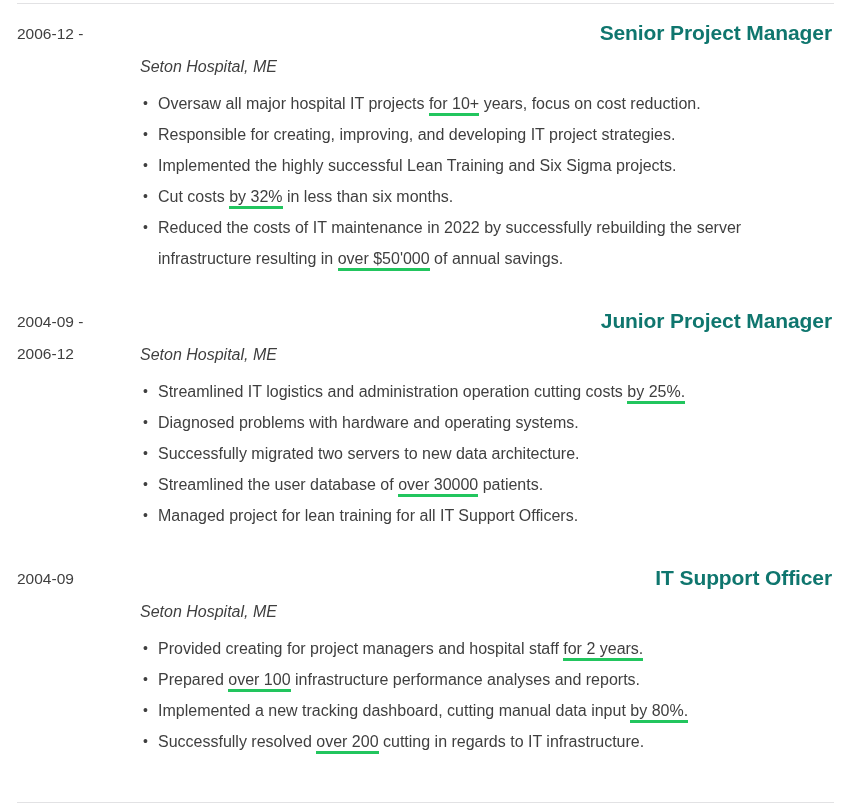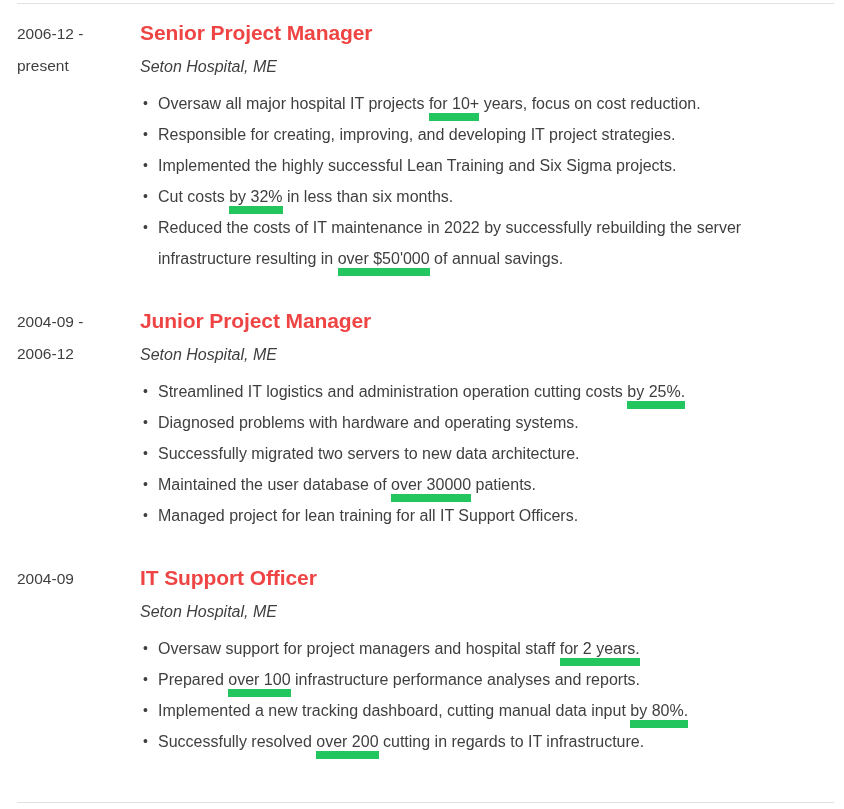--- a/index.html
+++ b/index.html
@@ -60,24 +60,25 @@
 
   .detail-col {
     flex: 1 1 auto;
     padding-right: 12px;
     box-sizing: border-box;
   }
 
   .job-title {
     font-size: 21px;
     font-weight: bold;
-    color: #ef4444;
+    color: #0f766e;
     line-height: 30px;
     margin: 0 0 8px 0;
     letter-spacing: -0.1px;
+    text-align: right;
   }
 
   .employer {
     font-size: 16px;
     font-style: italic;
     color: #3f3f3f;
     line-height: 22px;
     margin: 0 0 10px 0;
   }
 
@@ -97,36 +98,35 @@
   .bullet .dot {
     position: absolute;
     left: 3px;
     top: 0;
     line-height: 31px;
     font-size: 14px;
     color: #3f3f3f;
   }
 
   .hl {
-    border-bottom: 8px solid #22c55e;
+    border-bottom: 3px solid #22c55e;
     padding-bottom: 1px;
   }
 </style>
 </head>
 <body>
 
 <div class="resume-section">
 
   <div class="rule top"></div>
 
   <div class="entries">
       <div class="entry">
         <div class="date-col">
           <span class="date-line">2006-12 -</span>
-          <span class="date-line">present</span>
         </div>
         <div class="detail-col">
           <div class="job-title">Senior Project Manager</div>
           <div class="employer">Seton Hospital, ME</div>
           <ul class="bullets">
             <li class="bullet"><span class="dot">•</span><span>Oversaw all major hospital IT projects </span><span class="hl">for 10+</span><span> years, focus on cost reduction.</span></li>
             <li class="bullet"><span class="dot">•</span><span>Responsible for creating, improving, and developing IT project strategies.</span></li>
             <li class="bullet"><span class="dot">•</span><span>Implemented the highly successful Lean Training and Six Sigma projects.</span></li>
             <li class="bullet"><span class="dot">•</span><span>Cut costs </span><span class="hl">by 32%</span><span> in less than six months.</span></li>
             <li class="bullet"><span class="dot">•</span><span>Reduced the costs of IT maintenance in 2022 by successfully rebuilding the server infrastructure resulting in </span><span class="hl">over $50'000</span><span> of annual savings.</span></li>
@@ -138,34 +138,34 @@
           <span class="date-line">2004-09 -</span>
           <span class="date-line">2006-12</span>
         </div>
         <div class="detail-col">
           <div class="job-title">Junior Project Manager</div>
           <div class="employer">Seton Hospital, ME</div>
           <ul class="bullets">
             <li class="bullet"><span class="dot">•</span><span>Streamlined IT logistics and administration operation cutting costs </span><span class="hl">by 25%.</span></li>
             <li class="bullet"><span class="dot">•</span><span>Diagnosed problems with hardware and operating systems.</span></li>
             <li class="bullet"><span class="dot">•</span><span>Successfully migrated two servers to new data architecture.</span></li>
-            <li class="bullet"><span class="dot">•</span><span>Maintained the user database of </span><span class="hl">over 30000</span><span> patients.</span></li>
+            <li class="bullet"><span class="dot">•</span><span>Streamlined the user database of </span><span class="hl">over 30000</span><span> patients.</span></li>
             <li class="bullet"><span class="dot">•</span><span>Managed project for lean training for all IT Support Officers.</span></li>
           </ul>
         </div>
       </div>
       <div class="entry">
         <div class="date-col">
           <span class="date-line">2004-09</span>
         </div>
         <div class="detail-col">
           <div class="job-title">IT Support Officer</div>
           <div class="employer">Seton Hospital, ME</div>
           <ul class="bullets">
-            <li class="bullet"><span class="dot">•</span><span>Oversaw support for project managers and hospital staff </span><span class="hl">for 2 years.</span></li>
+            <li class="bullet"><span class="dot">•</span><span>Provided creating for project managers and hospital staff </span><span class="hl">for 2 years.</span></li>
             <li class="bullet"><span class="dot">•</span><span>Prepared </span><span class="hl">over 100</span><span> infrastructure performance analyses and reports.</span></li>
             <li class="bullet"><span class="dot">•</span><span>Implemented a new tracking dashboard, cutting manual data input </span><span class="hl">by 80%.</span></li>
             <li class="bullet"><span class="dot">•</span><span>Successfully resolved </span><span class="hl">over 200</span><span> cutting in regards to IT infrastructure.</span></li>
           </ul>
         </div>
       </div>
     </div>
 
   <div class="rule bottom"></div>
 

